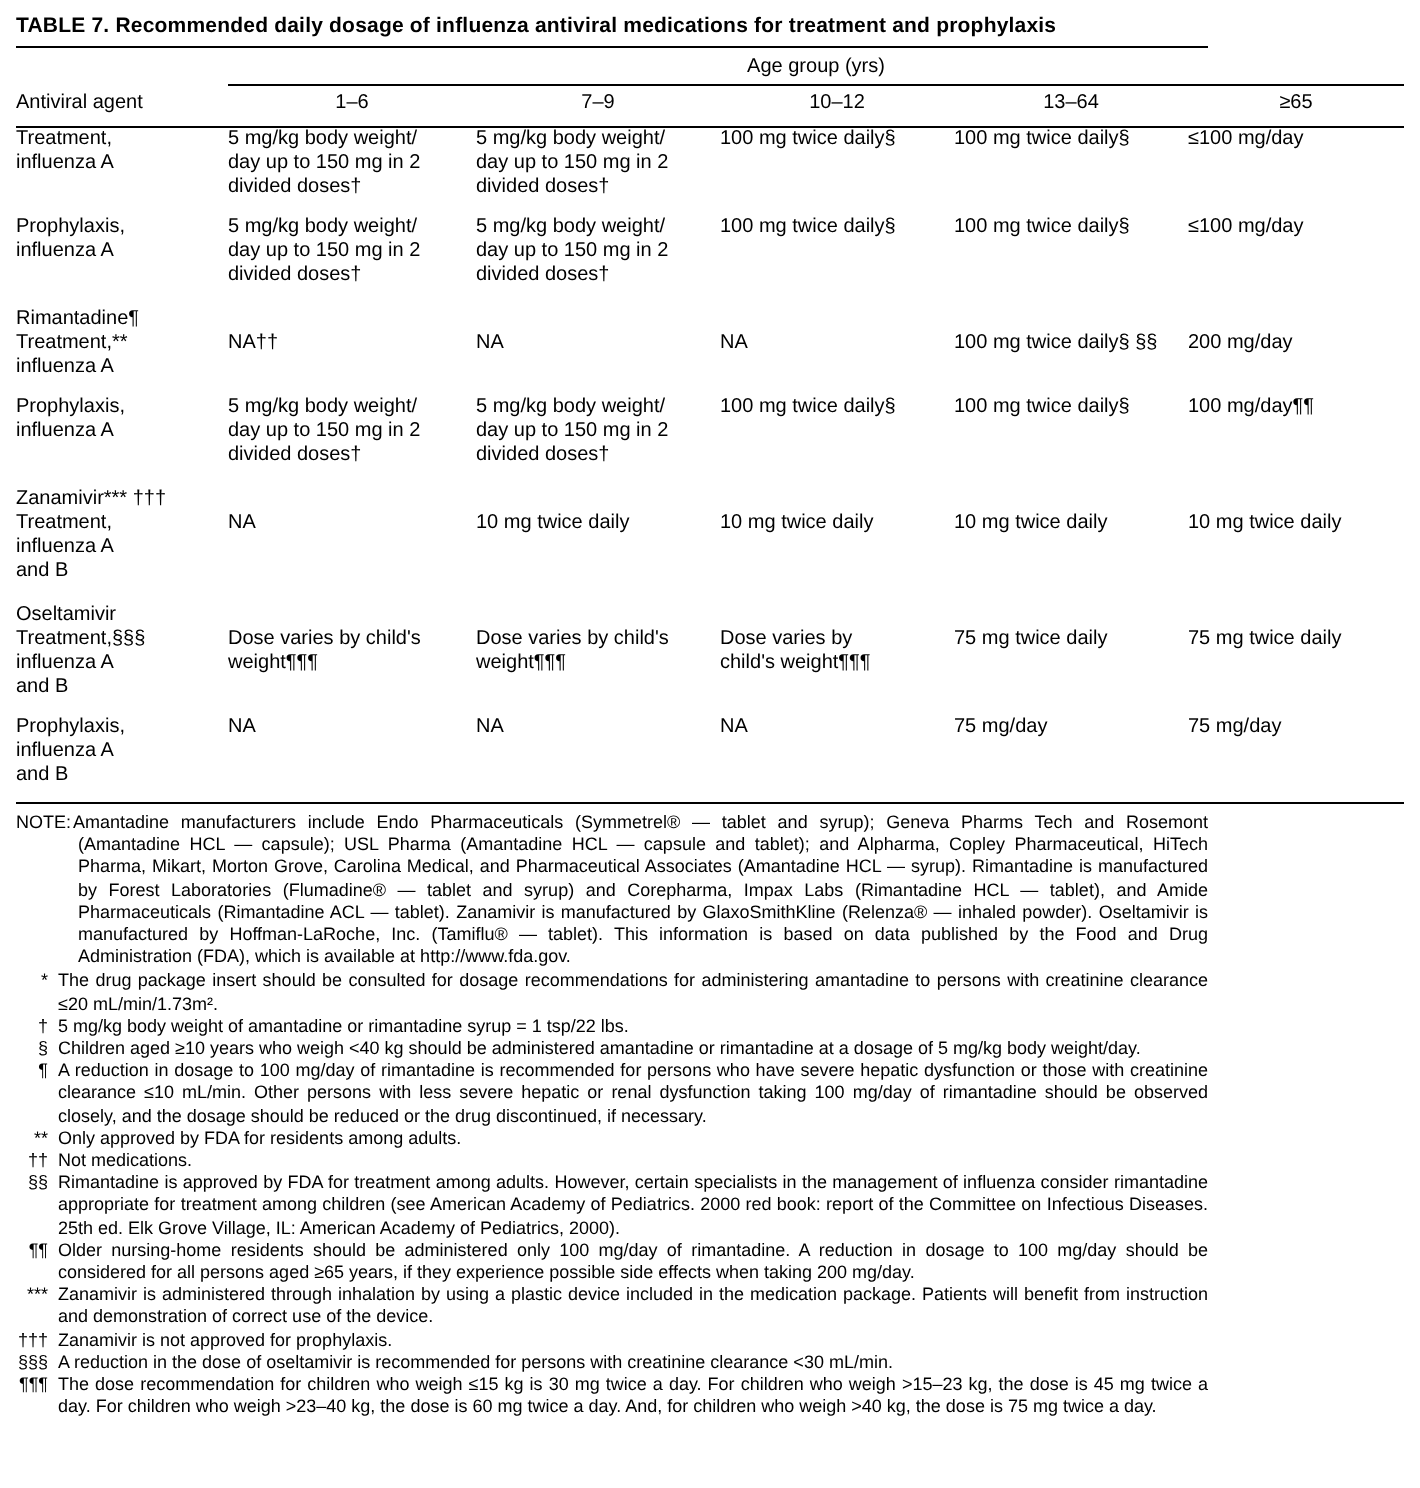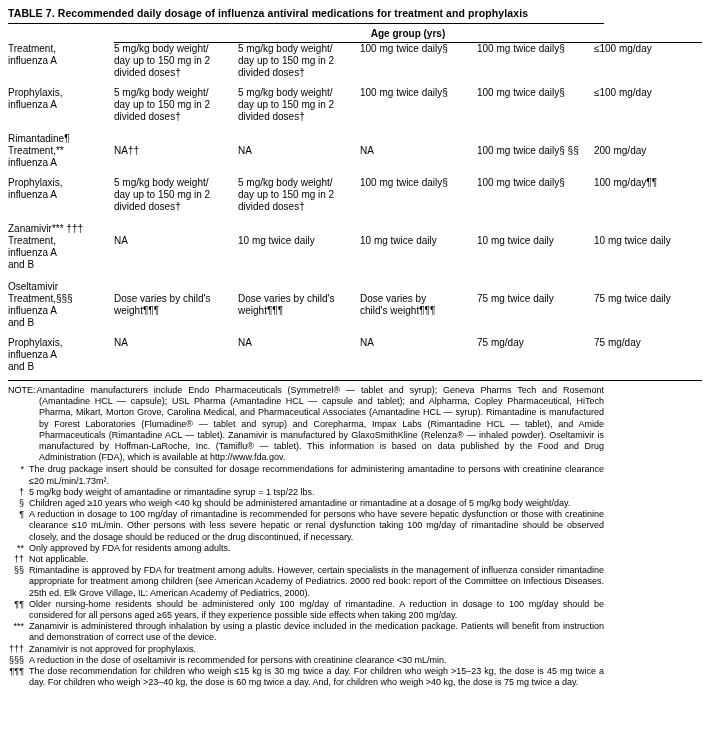--- a/index.html
+++ b/index.html
@@ -20,21 +20,21 @@
   }
 
   table.dosage {
     width: 100%;
     border-collapse: collapse;
     table-layout: fixed;
     font-size: 10px;
     line-height: 12px;
     border-bottom: 1px solid #000;
   }
-  table.dosage th { font-weight: bold; font-size: 10px; }
+  table.dosage th { font-weight: normal; font-size: 10px; }
   th.corner { border: 0; }
   th.age-span {
     text-align: center;
     border-bottom: 1px solid #000;
     padding: 4px 0 2px 0;
   }
   tr.col-heads th {
     border-bottom: 1px solid #000;
     padding: 3px 0 5px 0;
     text-align: center;
@@ -84,20 +84,28 @@
         <col style="width:122px">
       <col style="width:117px">
         <col style="width:117px">
         <col style="width:108px">
     </colgroup>
     <thead>
       <tr>
         <th class="corner"></th>
         <th class="age-span" colspan="5">Age group (yrs)</th>
       </tr>
+      <tr class="col-heads">
+        <th class="agent-head">Antiviral agent</th>
+        <th>1–6</th>
+        <th>7–9</th>
+        <th>10–12</th>
+        <th>13–64</th>
+        <th>≥65</th>
+      </tr>
     </thead>
     <tbody>
 
       <tr class="data-row">
         <td>Treatment,
 influenza A</td>
         <td>5 mg/kg body weight/
 day up to 150 mg in 2
 divided doses†</td>
         <td>5 mg/kg body weight/
@@ -208,21 +216,21 @@
     <div class="fn">
       <span class="fn-marker">¶</span>
       <span class="fn-text">A reduction in dosage to 100 mg/day of rimantadine is recommended for persons who have severe hepatic dysfunction or those with creatinine clearance ≤10 mL/min. Other persons with less severe hepatic or renal dysfunction taking 100 mg/day of rimantadine should be observed closely, and the dosage should be reduced or the drug discontinued, if necessary.</span>
     </div>
     <div class="fn">
       <span class="fn-marker">**</span>
       <span class="fn-text">Only approved by FDA for residents among adults.</span>
     </div>
     <div class="fn">
       <span class="fn-marker">††</span>
-      <span class="fn-text">Not applicable.</span>
+      <span class="fn-text">Not medications.</span>
     </div>
     <div class="fn">
       <span class="fn-marker">§§</span>
       <span class="fn-text">Rimantadine is approved by FDA for treatment among adults. However, certain specialists in the management of influenza consider rimantadine appropriate for treatment among children (see American Academy of Pediatrics. 2000 red book: report of the Committee on Infectious Diseases. 25th ed. Elk Grove Village, IL: American Academy of Pediatrics, 2000).</span>
     </div>
     <div class="fn">
       <span class="fn-marker">¶¶</span>
       <span class="fn-text">Older nursing-home residents should be administered only 100 mg/day of rimantadine. A reduction in dosage to 100 mg/day should be considered for all persons aged ≥65 years, if they experience possible side effects when taking 200 mg/day.</span>
     </div>
     <div class="fn">

